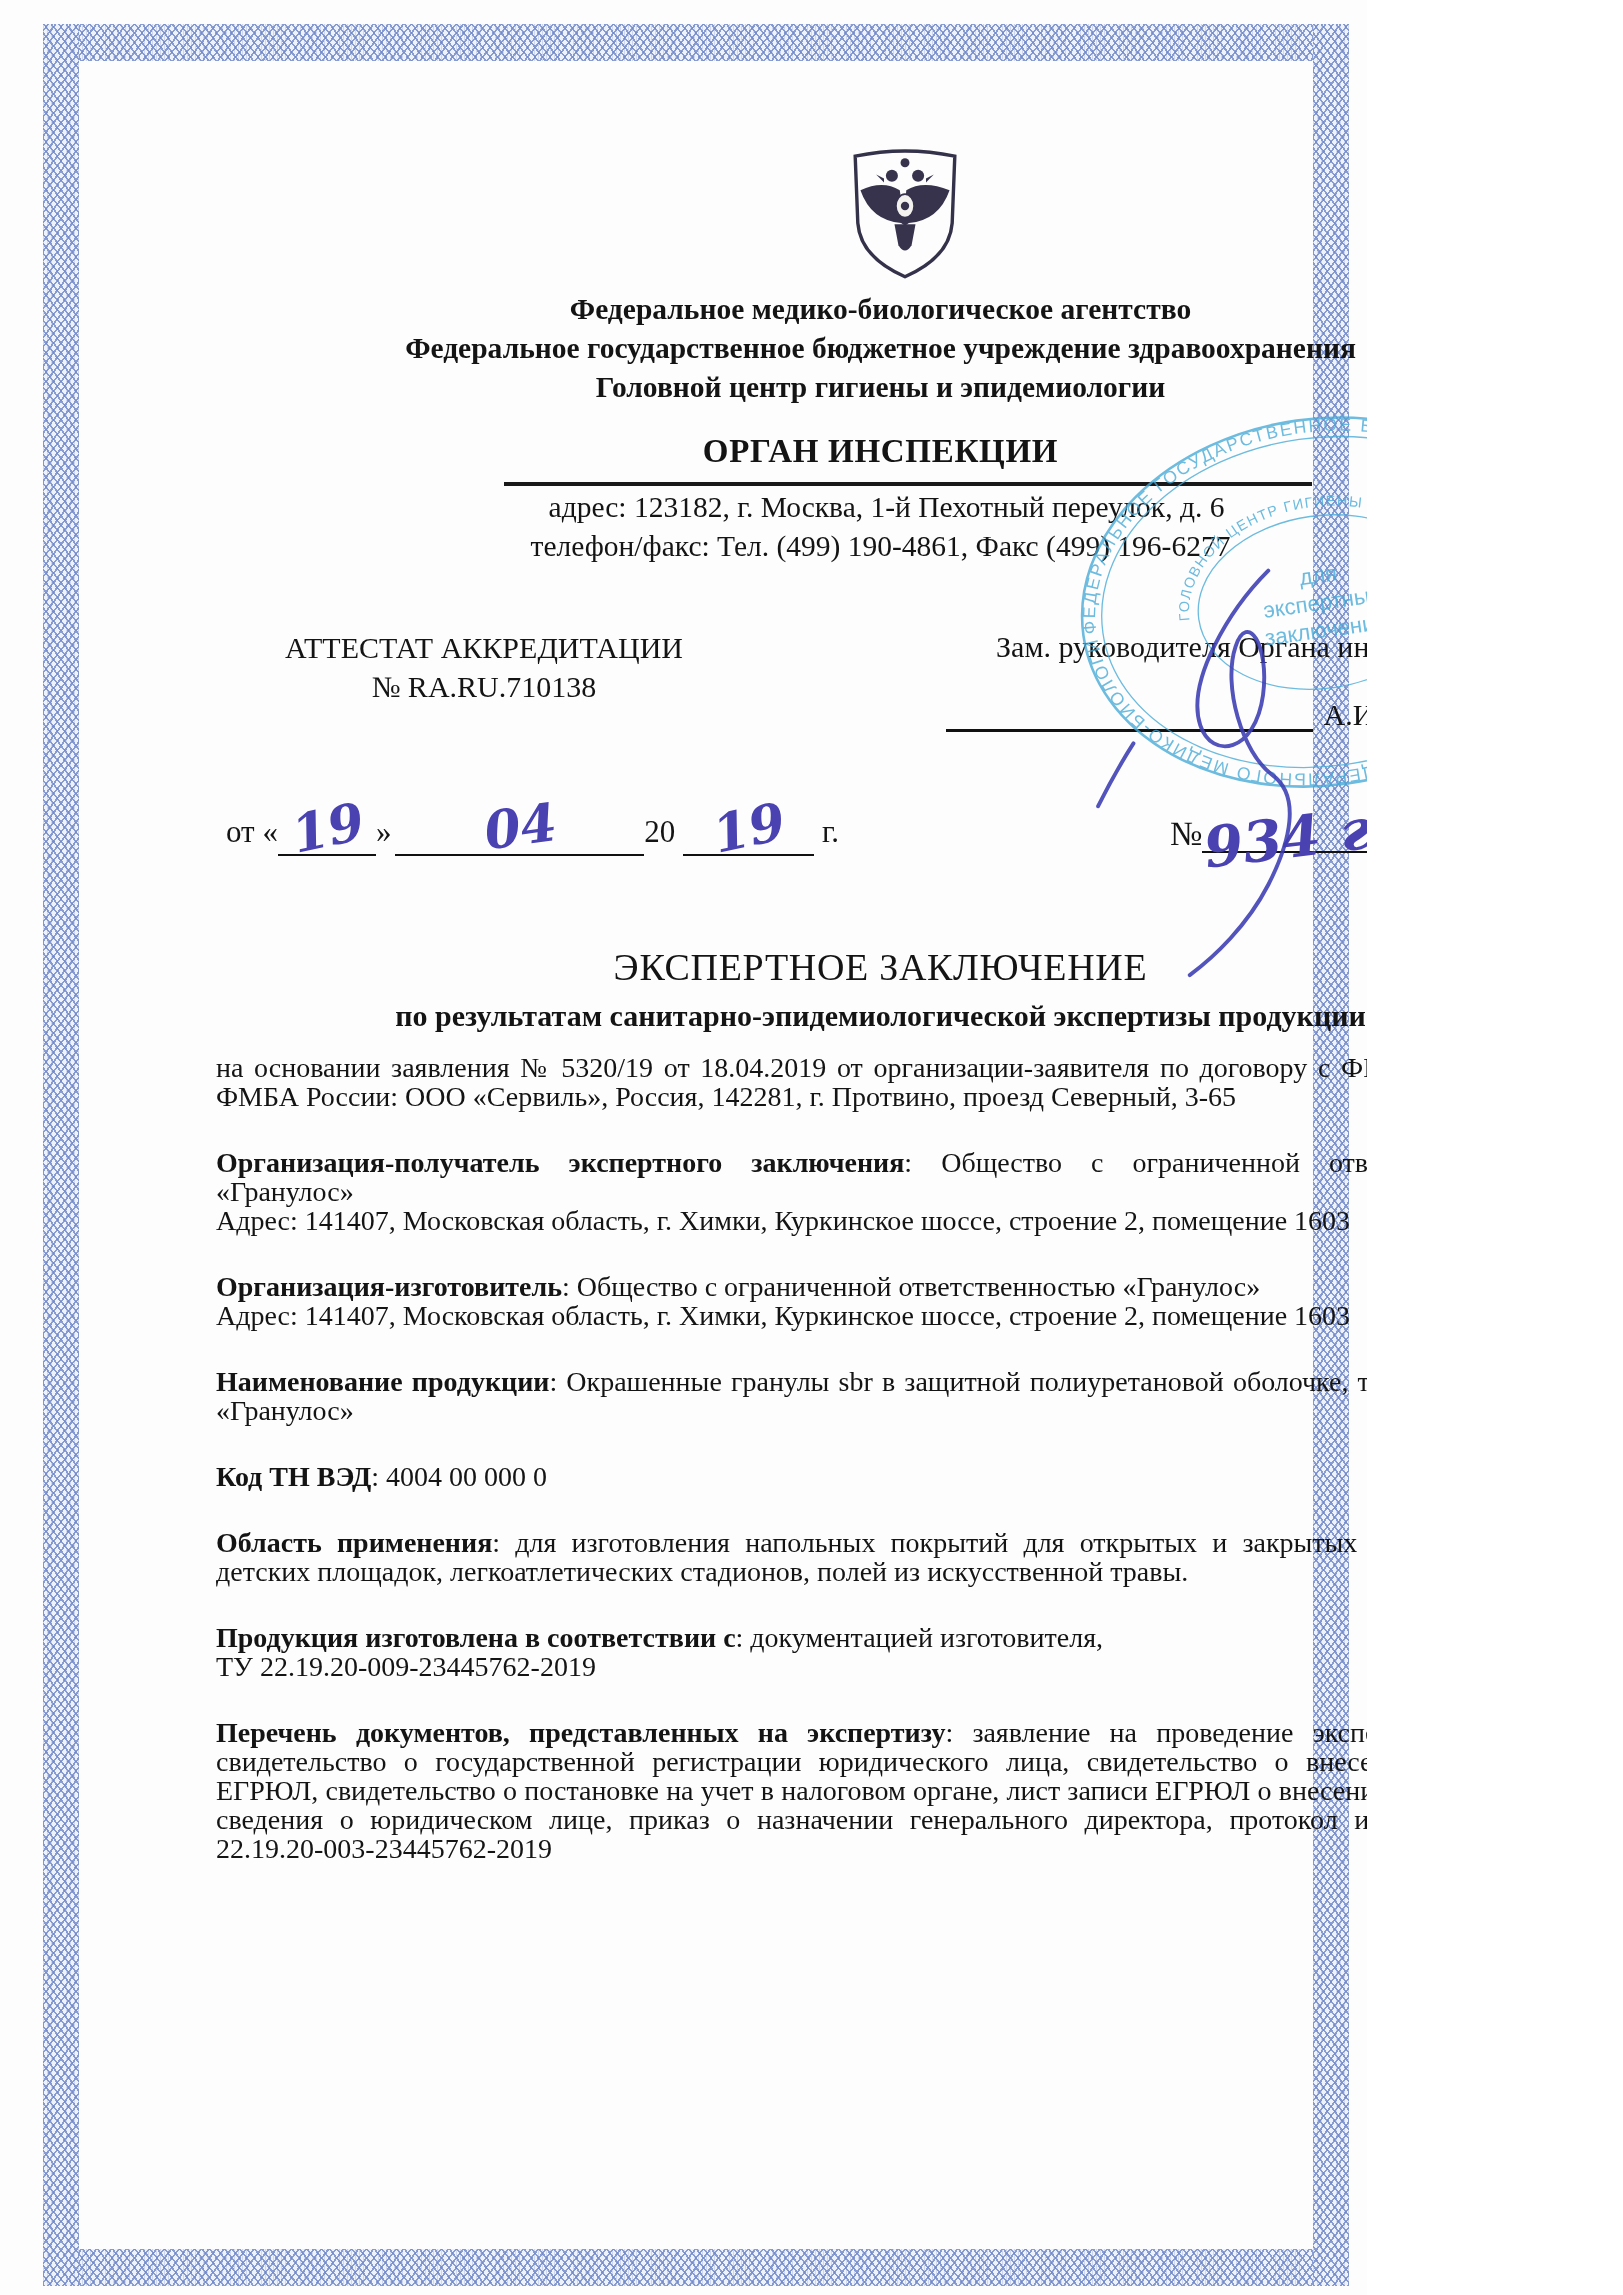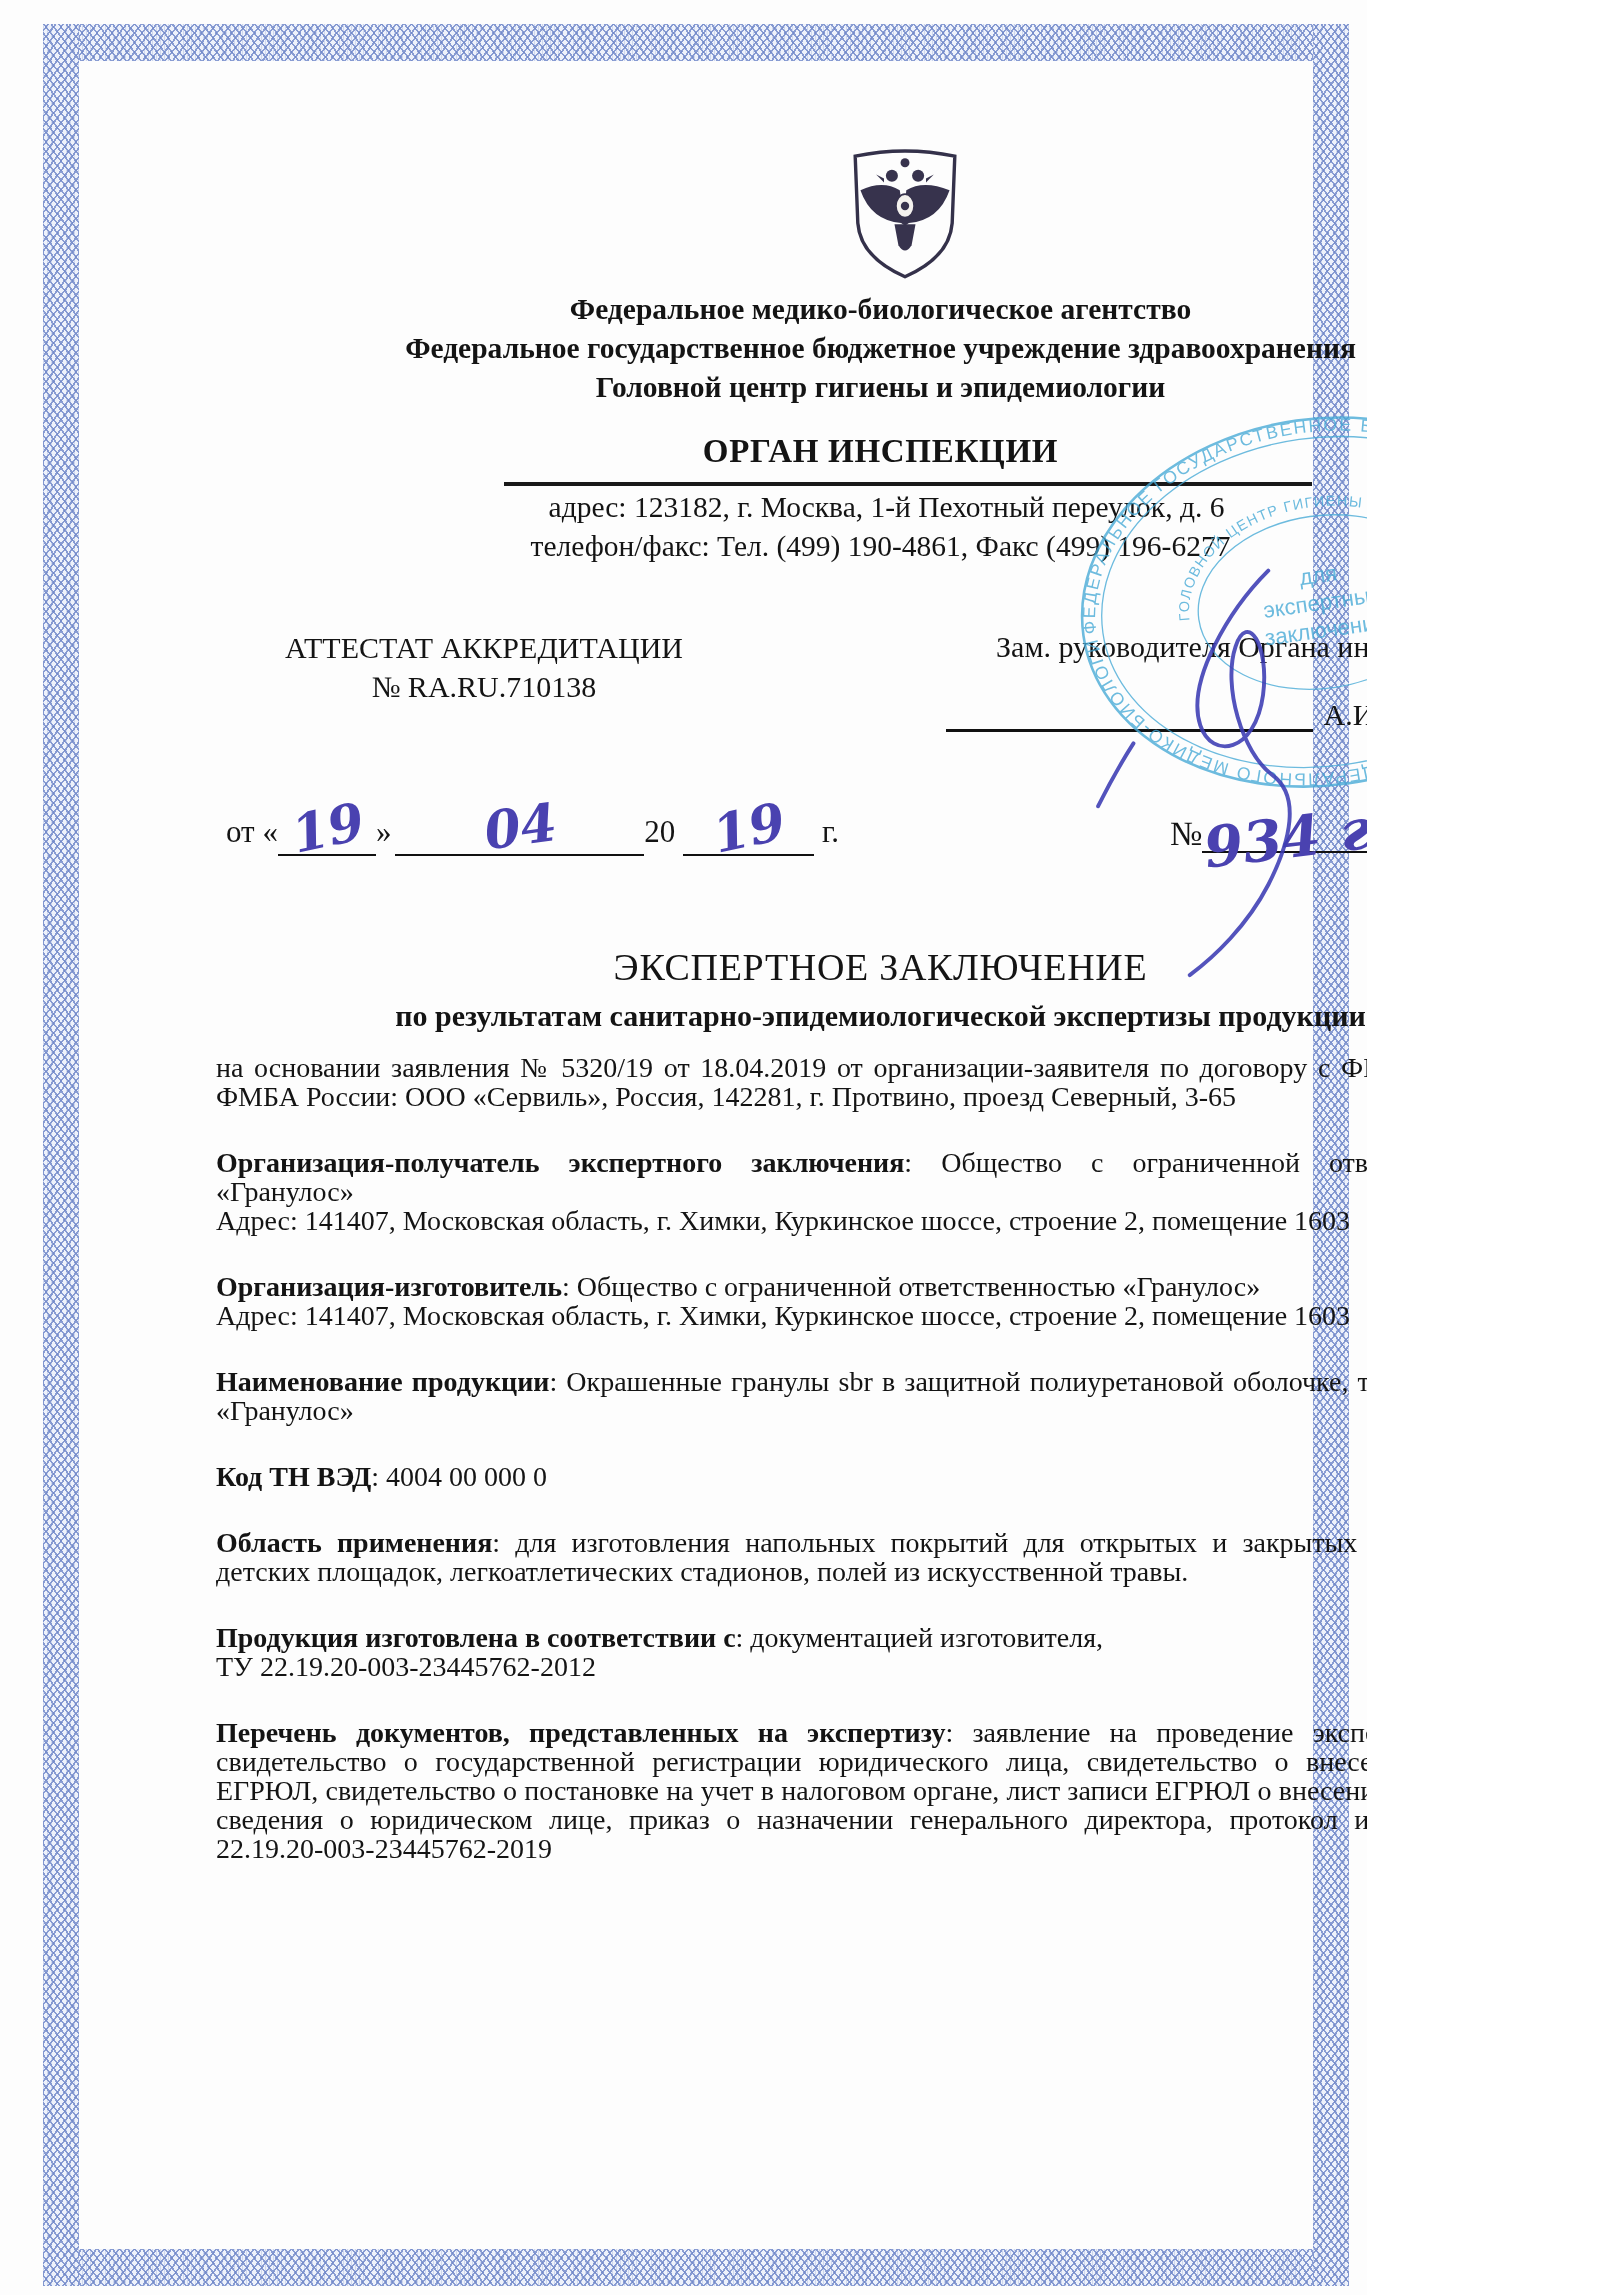--- a/index.html
+++ b/index.html
@@ -128,21 +128,21 @@
     <p><b>Организация-получатель экспертного заключения</b><span>: Общество с ограниченной ответственностью «Гранулос»</span><span class="blk">Адрес: 141407, Московская область, г. Химки, Куркинское шоссе, строение 2, помещение 1603</span></p>
 
     <p><b>Организация-изготовитель</b><span>: Общество с ограниченной ответственностью «Гранулос»</span><span class="blk">Адрес: 141407, Московская область, г. Химки, Куркинское шоссе, строение 2, помещение 1603</span></p>
 
     <p><b>Наименование продукции</b><span>: Окрашенные гранулы sbr в защитной полиуретановой оболочке, торговой марки «Гранулос»</span></p>
 
     <p><b>Код ТН ВЭД</b><span>: 4004 00 000 0</span></p>
 
     <p><b>Область применения</b><span>: для изготовления напольных покрытий для открытых и закрытых спортивных и детских площадок, легкоатлетических стадионов, полей из искусственной травы.</span></p>
 
-    <p><b>Продукция изготовлена в соответствии с</b><span>: документацией изготовителя,</span><span class="blk">ТУ 22.19.20-003-23445762-2012</span></p>
+    <p><b>Продукция изготовлена в соответствии с</b><span>: документацией изготовителя,</span><span class="blk">ТУ 22.19.20-009-23445762-2019</span></p>
 
     <p><b>Перечень документов, представленных на экспертизу</b><span>: заявление на проведение экспертизы, устав, свидетельство о государственной регистрации юридического лица, свидетельство о внесении записи в ЕГРЮЛ, свидетельство о постановке на учет в налоговом органе, лист записи ЕГРЮЛ о внесении изменений в сведения о юридическом лице, приказ о назначении генерального директора, протокол испытаний, ТУ 22.19.20-003-23445762-2019</span></p>
   </div>
 
   <svg class="overlay" width="1623" height="2295" viewBox="0 0 2480 3507">
     <defs>
       <path id="ringOuter" d="M1672 920 a348 260 0 1 1 696 0 a348 260 0 1 1 -696 0"></path>
       <path id="ringInner" d="M1816 920 a204 146 0 1 1 408 0 a204 146 0 1 1 -408 0"></path>
     </defs>
     <g transform="rotate(-8 2020 920)" opacity="0.78">

